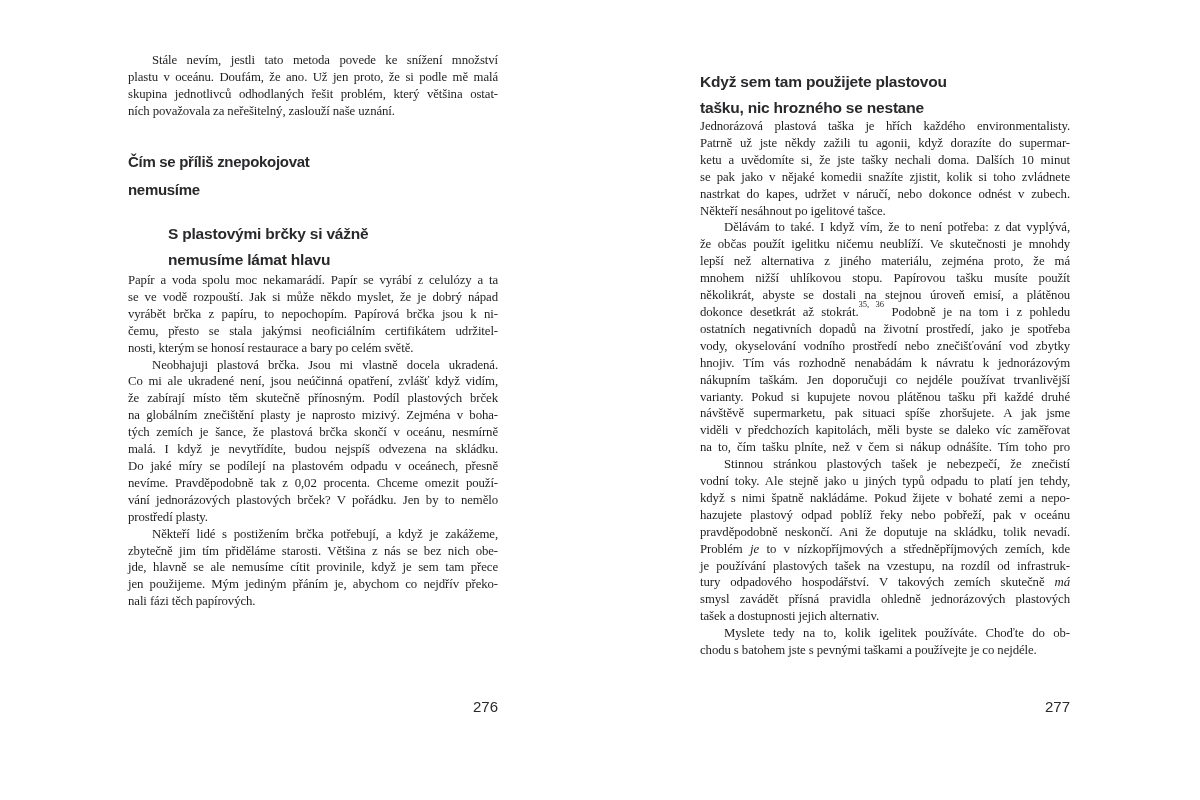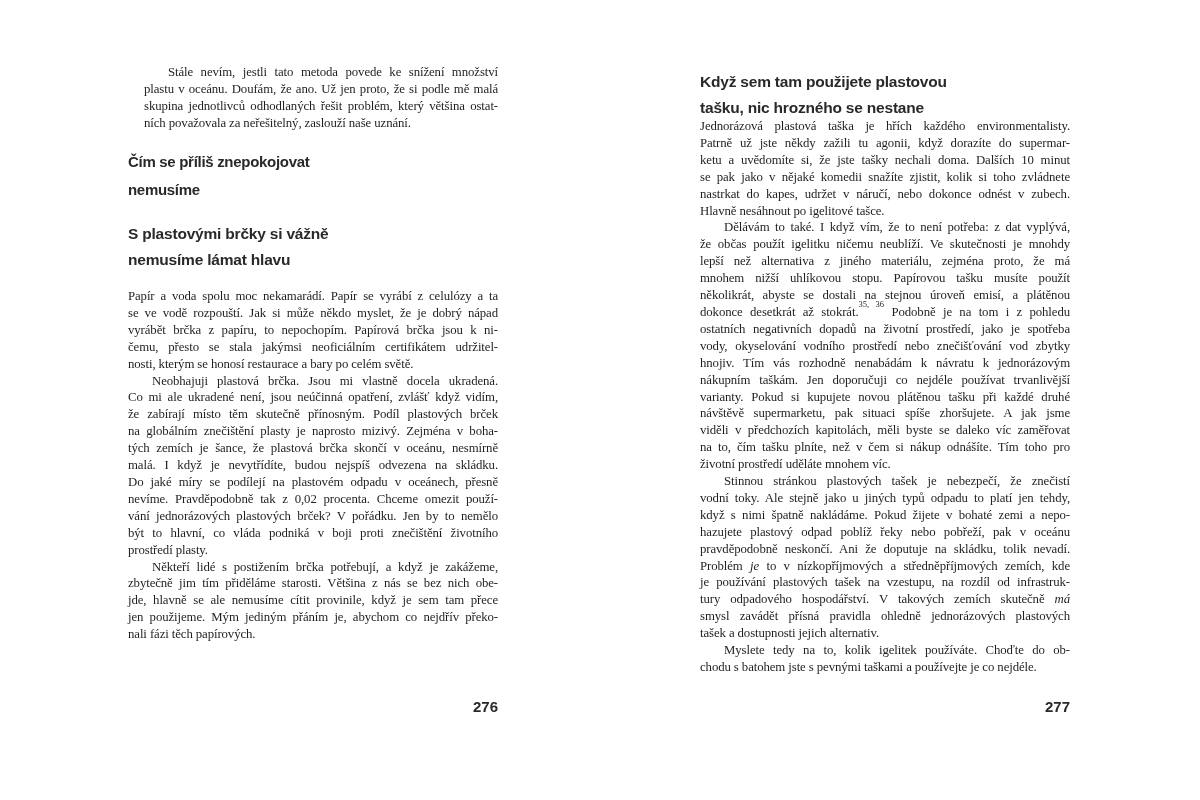--- a/index.html
+++ b/index.html
@@ -57,32 +57,32 @@
     font-family:"Liberation Sans","DejaVu Sans",sans-serif;
     font-weight:700;
     font-size:15.5px;
     line-height:26px;
     letter-spacing:-0.2px;
     color:var(--heading);
   }
 
   .page-number{
     font-family:"Liberation Sans","DejaVu Sans",sans-serif;
-    font-weight:700;
+    font-weight:400;
     font-size:15px;
     line-height:18px;
     color:var(--heading);
     text-align:right;
   }
 
   
-  #left-intro{top:64px;margin-left:16px;}
+  #left-intro{top:52px;}
   #left-chapter-heading{top:148px;}
-  #left-section-heading{top:221px;}
-  #left-body{top:272px;margin-top:16px;}
+  #left-section-heading{top:221px;margin-left:40px;}
+  #left-body{top:272px;}
   #left-page-number{top:698px;}
 
   #right-section-heading{top:69px;}
   #right-body{top:118px;}
   #right-page-number{top:698px;text-align:right;}
 </style>
 </head>
 <body>
 
 <div class="page" id="page-left">
@@ -105,57 +105,55 @@
       <div class="line final">nosti, kterým se honosí restaurace a bary po celém světě.</div>
       <div class="line indent">Neobhajuji plastová brčka. Jsou mi vlastně docela ukradená.</div>
       <div class="line">Co mi ale ukradené není, jsou neúčinná opatření, zvlášť když vidím,</div>
       <div class="line">že zabírají místo těm skutečně přínosným. Podíl plastových brček</div>
       <div class="line">na globálním znečištění plasty je naprosto mizivý. Zejména v boha-</div>
       <div class="line">tých zemích je šance, že plastová brčka skončí v oceánu, nesmírně</div>
       <div class="line">malá. I když je nevytřídíte, budou nejspíš odvezena na skládku.</div>
       <div class="line">Do jaké míry se podílejí na plastovém odpadu v oceánech, přesně</div>
       <div class="line">nevíme. Pravděpodobně tak z 0,02 procenta. Chceme omezit použí-</div>
       <div class="line">vání jednorázových plastových brček? V pořádku. Jen by to nemělo</div>
-      <div class="line">být to hlavní, co vláda podniká v boji proti znečištění životního</div>
       <div class="line final">prostředí plasty.</div>
       <div class="line indent">Někteří lidé s postižením brčka potřebují, a když je zakážeme,</div>
       <div class="line">zbytečně jim tím přiděláme starosti. Většina z nás se bez nich obe-</div>
       <div class="line">jde, hlavně se ale nemusíme cítit provinile, když je sem tam přece</div>
       <div class="line">jen použijeme. Mým jediným přáním je, abychom co nejdřív překo-</div>
       <div class="line final">nali fázi těch papírových.</div>
     </div>
 
   <div class="block page-number" id="left-page-number">276</div>
 </div>
 
 <div class="page" id="page-right">
   <h2 class="block section-heading" id="right-section-heading">Když sem tam použijete plastovou<br>tašku, nic hrozného se nestane</h2>
 
   <div class="block" id="right-body">
       <div class="line">Jednorázová plastová taška je hřích každého environmentalisty.</div>
       <div class="line">Patrně už jste někdy zažili tu agonii, když dorazíte do supermar-</div>
       <div class="line">ketu a uvědomíte si, že jste tašky nechali doma. Dalších 10 minut</div>
       <div class="line">se pak jako v nějaké komedii snažíte zjistit, kolik si toho zvládnete</div>
       <div class="line">nastrkat do kapes, udržet v náručí, nebo dokonce odnést v zubech.</div>
-      <div class="line final">Hlavně nesáhnout po igelitové tašce.</div>
+      <div class="line final">Někteří nesáhnout po igelitové tašce.</div>
       <div class="line indent">Dělávám to také. I když vím, že to není potřeba: z dat vyplývá,</div>
       <div class="line">že občas použít igelitku ničemu neublíží. Ve skutečnosti je mnohdy</div>
       <div class="line">lepší než alternativa z jiného materiálu, zejména proto, že má</div>
       <div class="line">mnohem nižší uhlíkovou stopu. Papírovou tašku musíte použít</div>
       <div class="line">několikrát, abyste se dostali na stejnou úroveň emisí, a plátěnou</div>
       <div class="line">dokonce desetkrát až stokrát.<sup>35, 36</sup> Podobně je na tom i z pohledu</div>
       <div class="line">ostatních negativních dopadů na životní prostředí, jako je spotřeba</div>
       <div class="line">vody, okyselování vodního prostředí nebo znečišťování vod zbytky</div>
       <div class="line">hnojiv. Tím vás rozhodně nenabádám k návratu k jednorázovým</div>
       <div class="line">nákupním taškám. Jen doporučuji co nejdéle používat trvanlivější</div>
       <div class="line">varianty. Pokud si kupujete novou plátěnou tašku při každé druhé</div>
       <div class="line">návštěvě supermarketu, pak situaci spíše zhoršujete. A jak jsme</div>
       <div class="line">viděli v předchozích kapitolách, měli byste se daleko víc zaměřovat</div>
       <div class="line">na to, čím tašku plníte, než v čem si nákup odnášíte. Tím toho pro</div>
-      <div class="line final">životní prostředí uděláte mnohem víc.</div>
       <div class="line indent">Stinnou stránkou plastových tašek je nebezpečí, že znečistí</div>
       <div class="line">vodní toky. Ale stejně jako u jiných typů odpadu to platí jen tehdy,</div>
       <div class="line">když s nimi špatně nakládáme. Pokud žijete v bohaté zemi a nepo-</div>
       <div class="line">hazujete plastový odpad poblíž řeky nebo pobřeží, pak v oceánu</div>
       <div class="line">pravděpodobně neskončí. Ani že doputuje na skládku, tolik nevadí.</div>
       <div class="line">Problém <em>je</em> to v nízkopříjmových a středněpříjmových zemích, kde</div>
       <div class="line">je používání plastových tašek na vzestupu, na rozdíl od infrastruk-</div>
       <div class="line">tury odpadového hospodářství. V takových zemích skutečně <em>má</em></div>
       <div class="line">smysl zavádět přísná pravidla ohledně jednorázových plastových</div>
       <div class="line final">tašek a dostupnosti jejich alternativ.</div>

